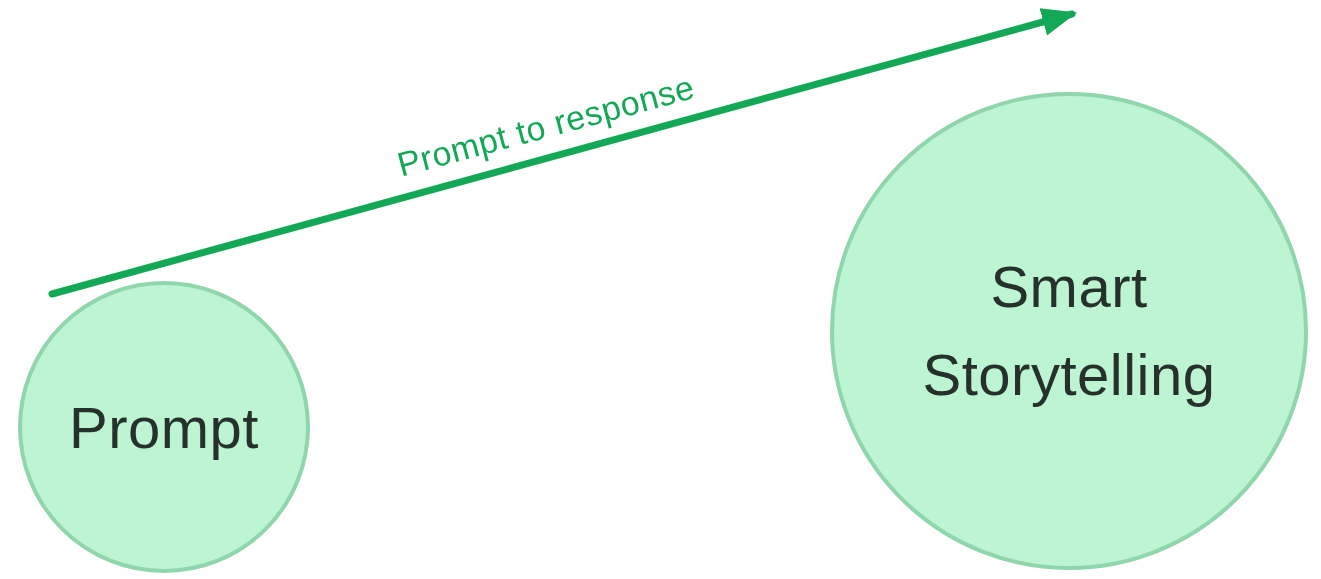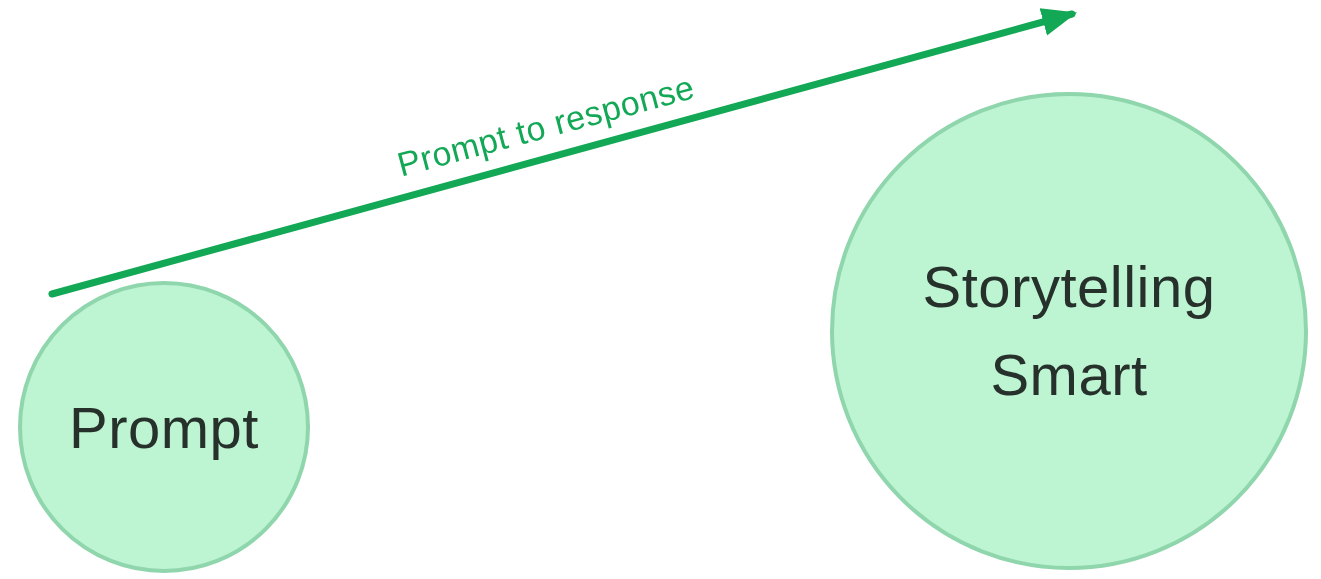--- a/index.html
+++ b/index.html
@@ -85,17 +85,17 @@
     <line x1="52" y1="294" x2="1072" y2="14" stroke="var(--arrow-green, #12a855)" stroke-width="7" stroke-linecap="round" marker-end="url(#arrowhead)"></line>
   </svg>
 
   <div class="arrow-label">Prompt to response</div>
 
   <div class="node node-prompt">
     <span>Prompt</span>
   </div>
 
   <div class="node node-smart">
+    <span class="line">Smart</span>
     <span class="line">Storytelling</span>
-    <span class="line">Smart</span>
   </div>
 
 </div>
 
 </body></html>

